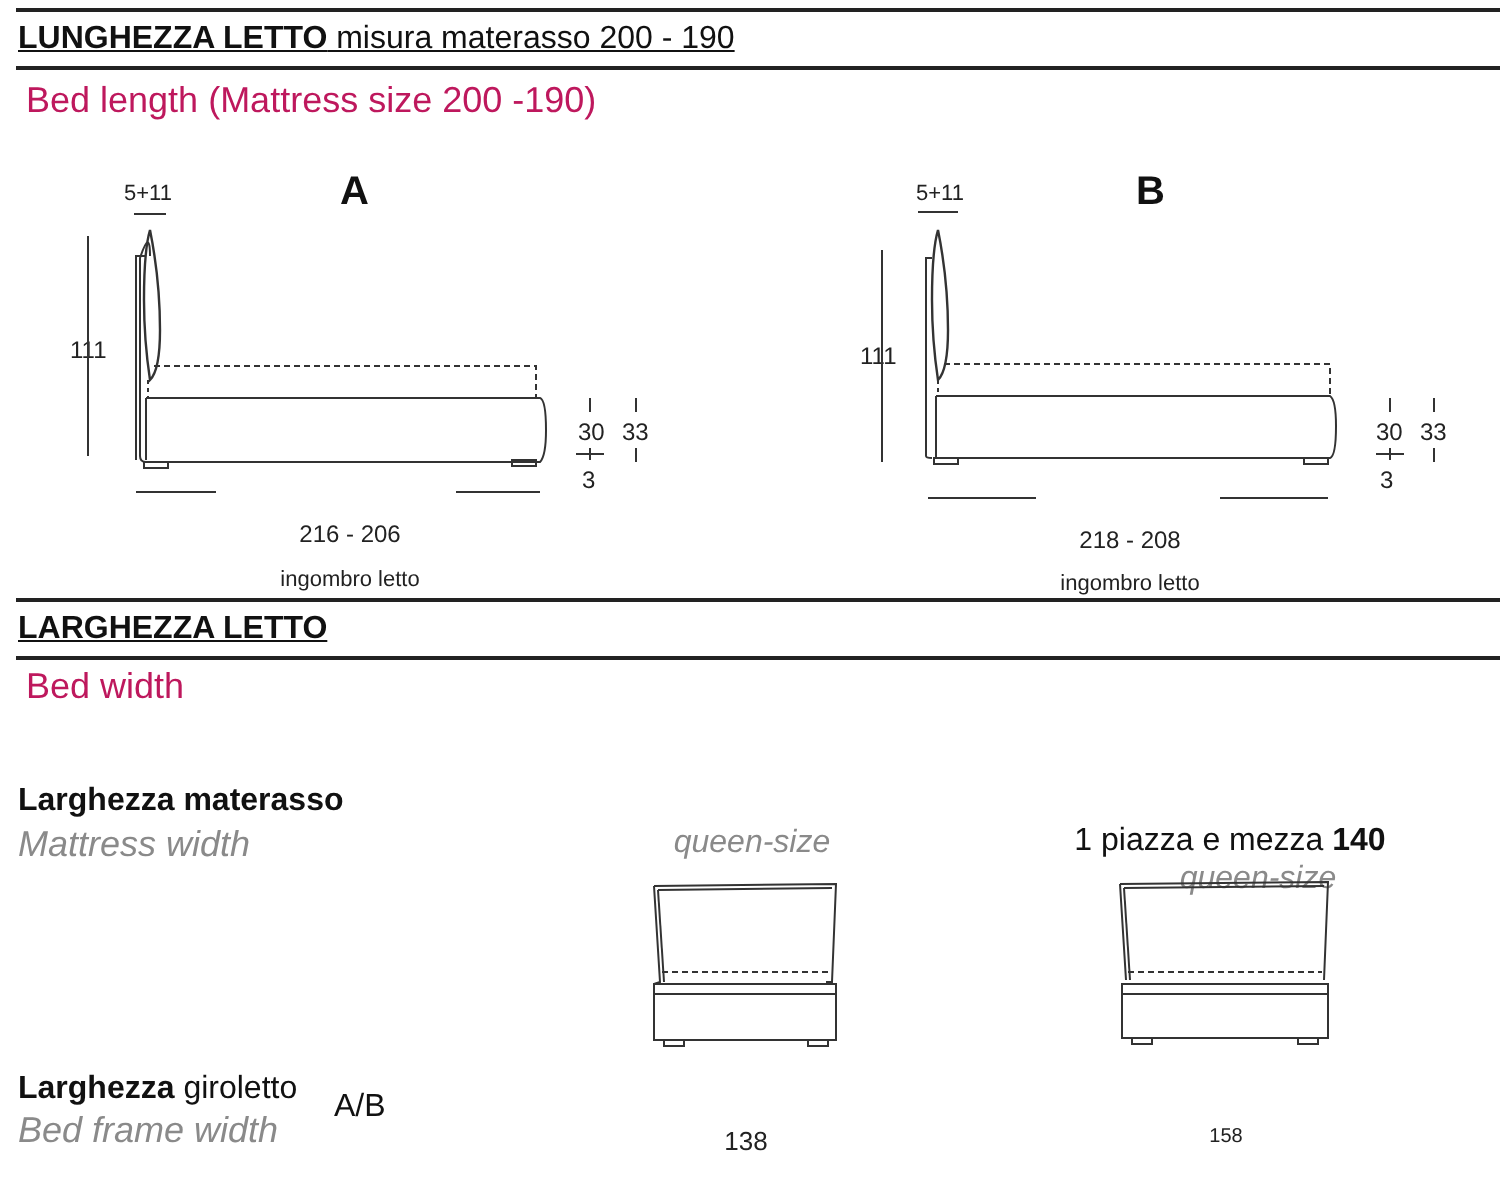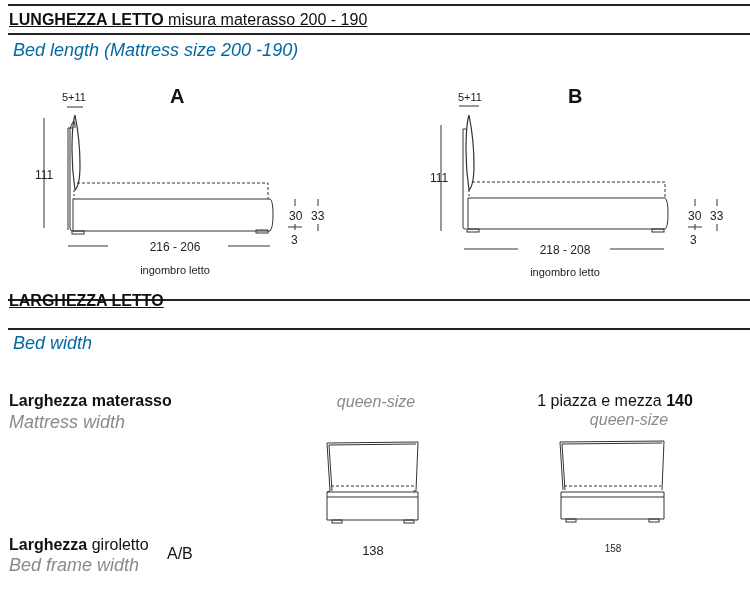--- a/index.html
+++ b/index.html
@@ -2,26 +2,26 @@
 <html><head>
 <meta charset="utf-8">
 <style>
   html, body { margin: 0; padding: 0; background: #ffffff; }
   body { width: 750px; height: 590px; position: relative; overflow: hidden;
          font-family: "Liberation Sans", sans-serif; color: #111; }
   .abs { position: absolute; }
   .rule { position: absolute; left: 8px; right: 0; height: 2px; background: #222; }
   .section-title { font-size: 16px; white-space: nowrap; text-decoration: underline; }
   .section-title b { font-weight: bold; }
-  .subtitle { font-size: 18px; font-style: italic; color: #0369a1; white-space: nowrap; }
+  .subtitle { font-size: 18px; color: #be185d; white-space: nowrap; }
   .small { font-size: 11px; color: #222; white-space: nowrap; }
   .label-big { font-size: 20px; font-weight: bold; }
   .row-label { font-size: 16px; white-space: nowrap; }
   .row-sub { font-size: 18px; font-style: italic; color: #8a8a8a; white-space: nowrap; }
-  .center { text-align: center; }
+  .center { text-align: center; margin-top: 20px; }
   svg { position: absolute; overflow: visible; }
 </style>
 </head>
 <body>
 
 <div class="rule" style="top:4px;"></div>
 <div class="abs section-title" style="left:9px; top:11px;">
   <b>LUNGHEZZA LETTO</b><span> misura materasso 200 - 190</span>
 </div>
 <div class="rule" style="top:33px; height:2px;"></div>
@@ -84,21 +84,21 @@
       <line x1="695" y1="199" x2="695" y2="206"></line>
       <line x1="695" y1="224" x2="695" y2="230"></line>
       <line x1="688" y1="227" x2="702" y2="227"></line>
       <line x1="717" y1="199" x2="717" y2="206"></line>
       <line x1="717" y1="224" x2="717" y2="231"></line>
     </g>
   </svg>
 </div>
 
 <div class="rule" style="top:299px;"></div>
-<div class="abs section-title" style="left:9px; top:292px;">
+<div class="abs section-title" style="left:9px; top:306px;">
   <b>LARGHEZZA LETTO</b>
 </div>
 <div class="rule" style="top:328px;"></div>
 <div class="abs subtitle" style="left:13px; top:333px;">Bed width</div>
 
 <div class="abs row-label" style="left:9px; top:392px;">
   <b>Larghezza materasso</b>
 </div>
 <div class="abs row-sub" style="left:9px; top:412px;">Mattress width</div>
 

